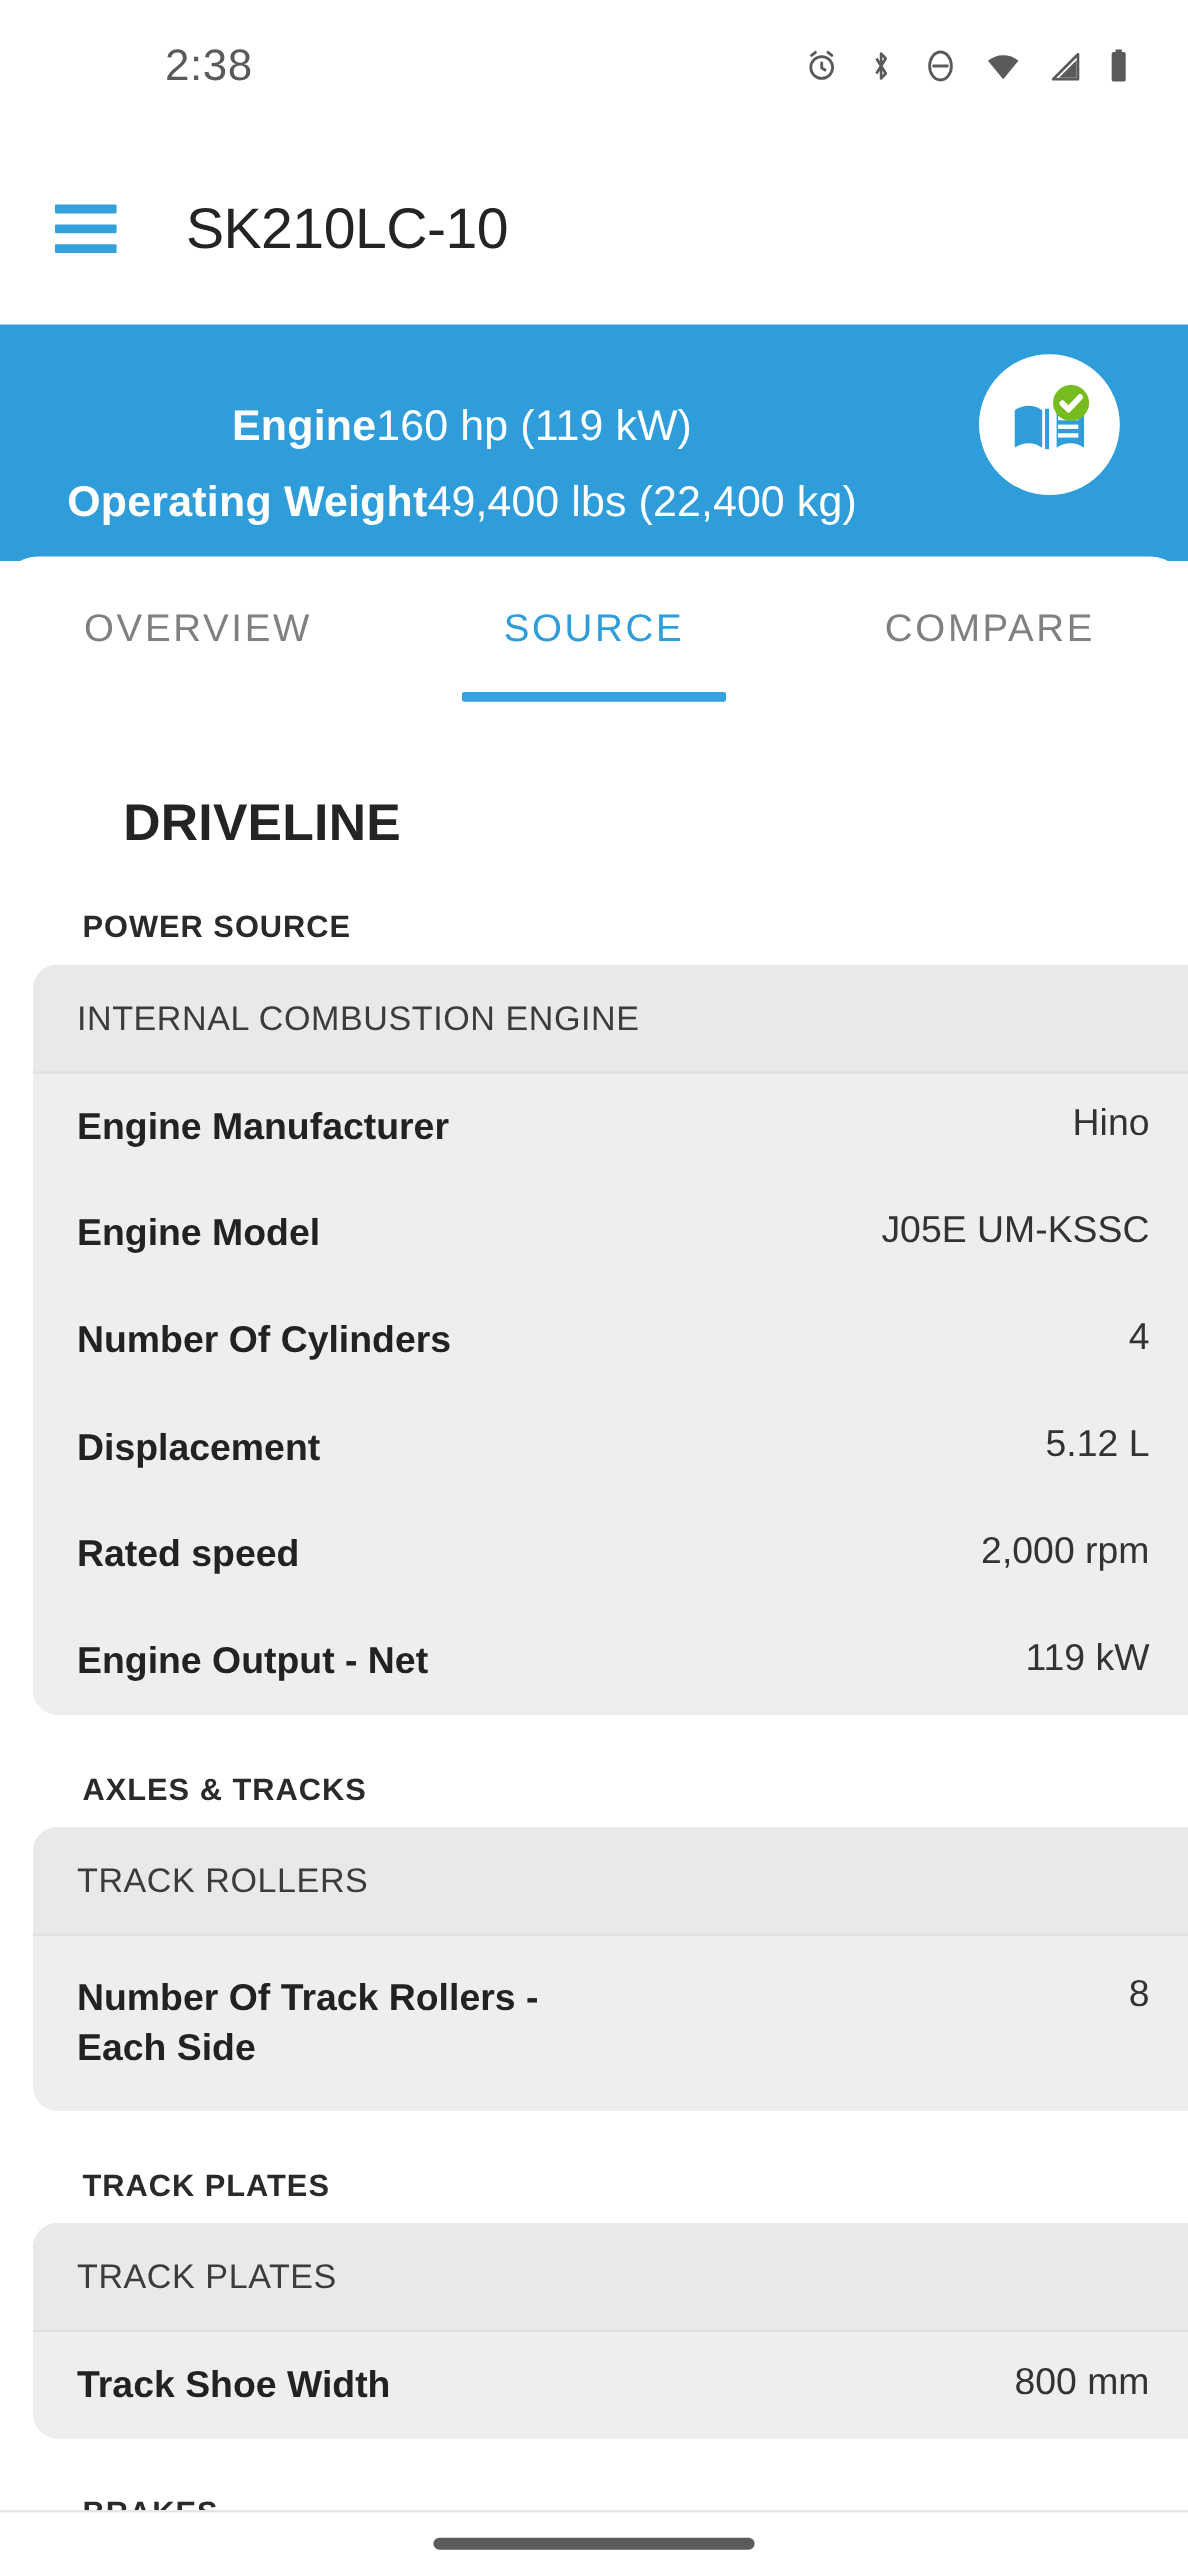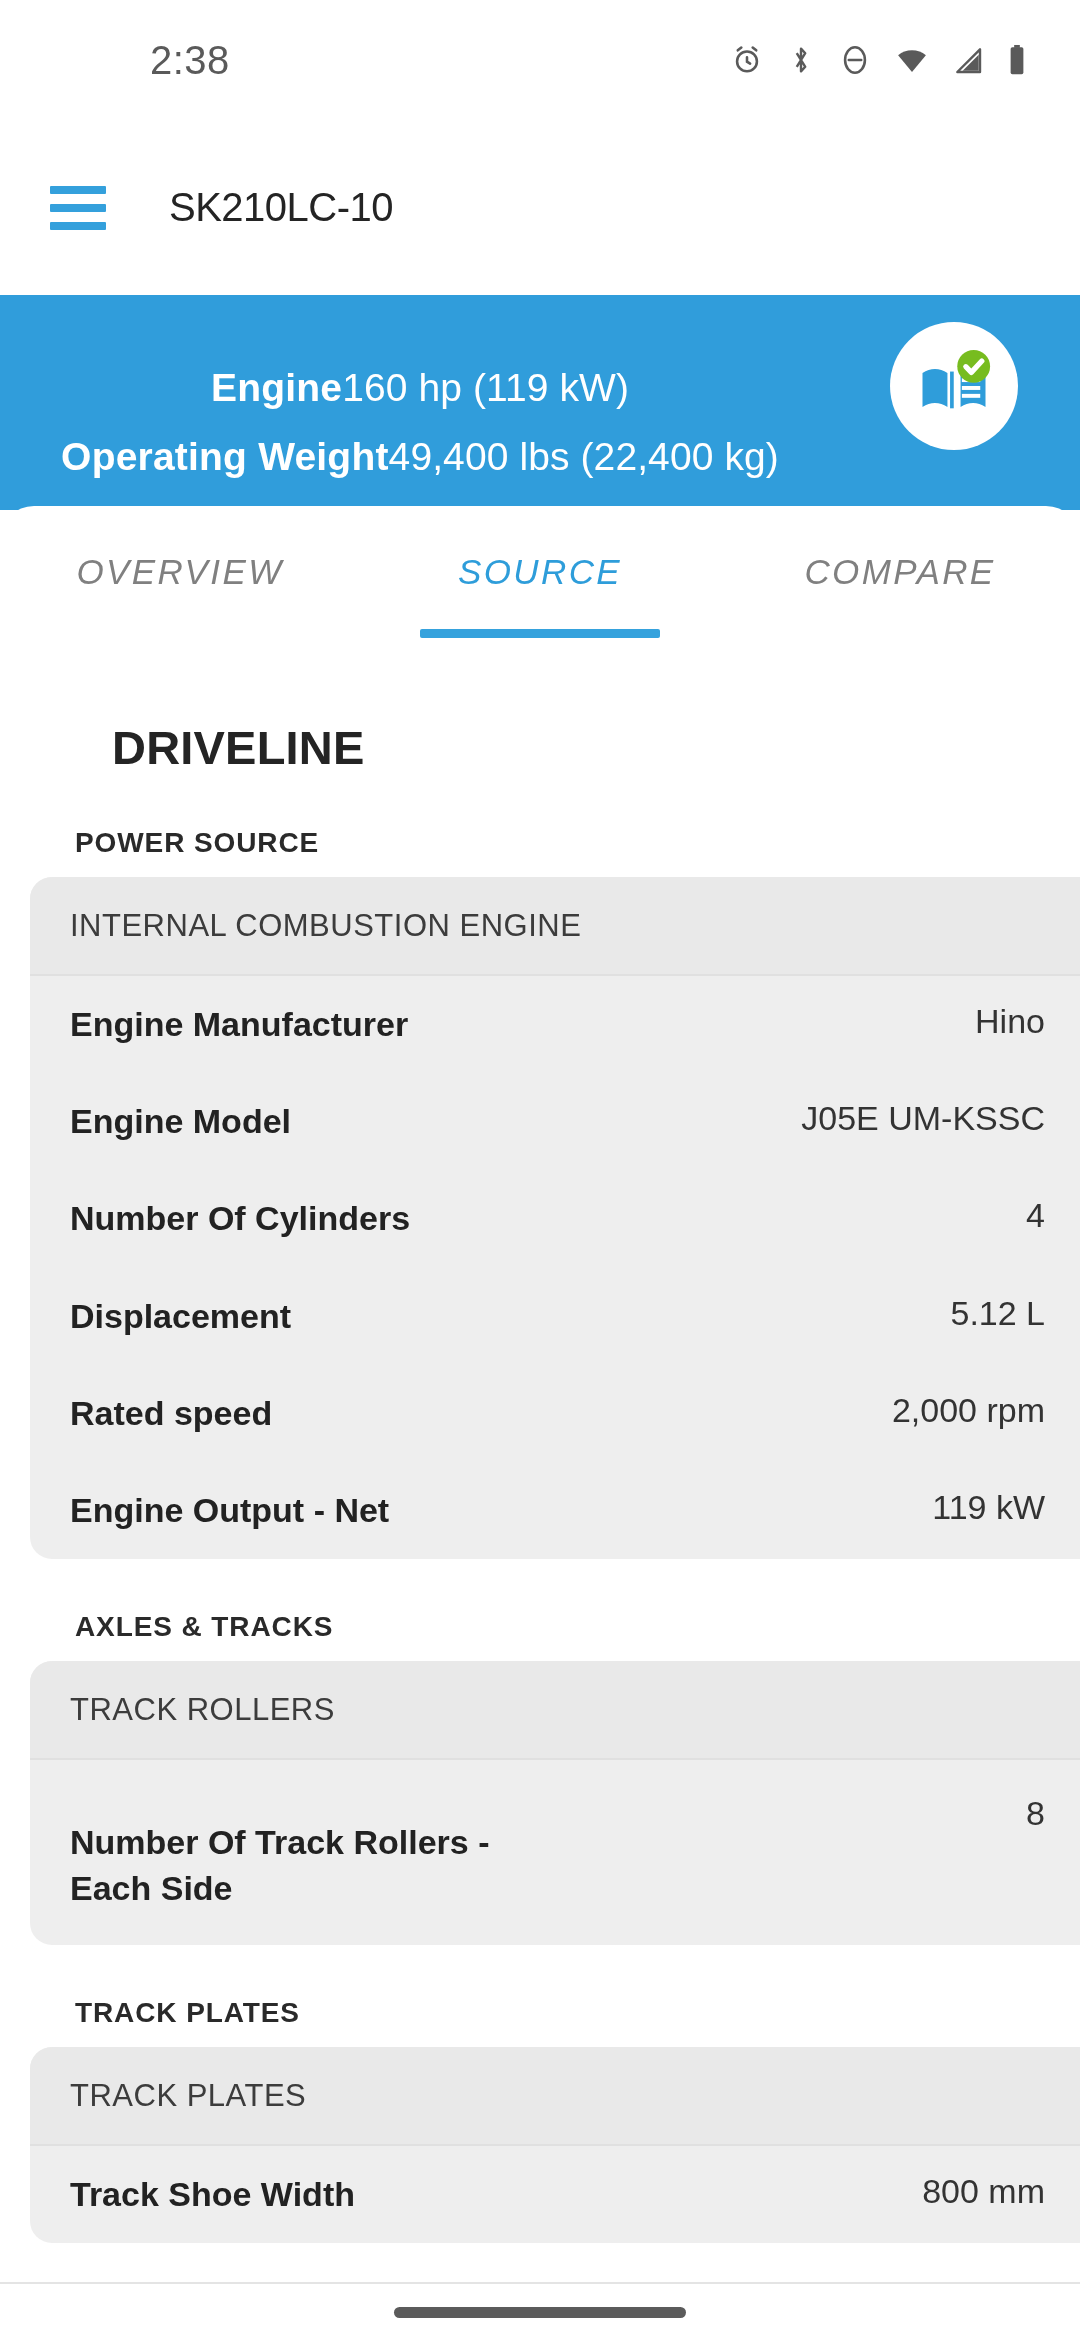--- a/index.html
+++ b/index.html
@@ -60,21 +60,21 @@
     margin-right: 63px;
   }
   .hamburger span {
     display: block;
     height: 8px;
     width: 100%;
     background: #34a0dc;
     border-radius: 1px;
   }
   .app-title {
-    font-size: 40px;
+    font-size: 52px;
     color: #242424;
     font-weight: 400;
     letter-spacing: -0.5px;
   }
 
   
   .hero {
     position: relative;
     background: #309ddb;
     padding: 48px 0 0 0;
@@ -138,21 +138,20 @@
     display: flex;
     align-items: center;
     justify-content: center;
     cursor: pointer;
   }
   .tab-label {
     font-size: 35px;
     letter-spacing: 2.4px;
     color: #808080;
     font-weight: 400;
-    font-style: italic;
   }
   .tab.active .tab-label { color: #2e9dda; }
   .tab.active::after {
     content: "";
     position: absolute;
     bottom: 0;
     left: 50%;
     transform: translateX(-50%);
     width: 240px;
     height: 9px;
@@ -369,21 +368,21 @@
             <div class="spec-value">119 kW</div>
           </div>
         </div>
       </div>
 
       <div class="group">
         <div class="group-title">AXLES &amp; TRACKS</div>
         <div class="card">
           <div class="card-head">TRACK ROLLERS</div>
           <div class="spec-row" style="padding-top:34px;padding-bottom:34px;">
-            <div class="spec-name" style="max-width:430px;margin-top:26px;">Number Of Track Rollers - Each Side</div>
+            <div class="spec-name" style="max-width:430px;">Number Of Track Rollers - Each Side</div>
             <div class="spec-value">8</div>
           </div>
         </div>
       </div>
 
       <div class="group">
         <div class="group-title">TRACK PLATES</div>
         <div class="card">
           <div class="card-head">TRACK PLATES</div>
           <div class="spec-row">

